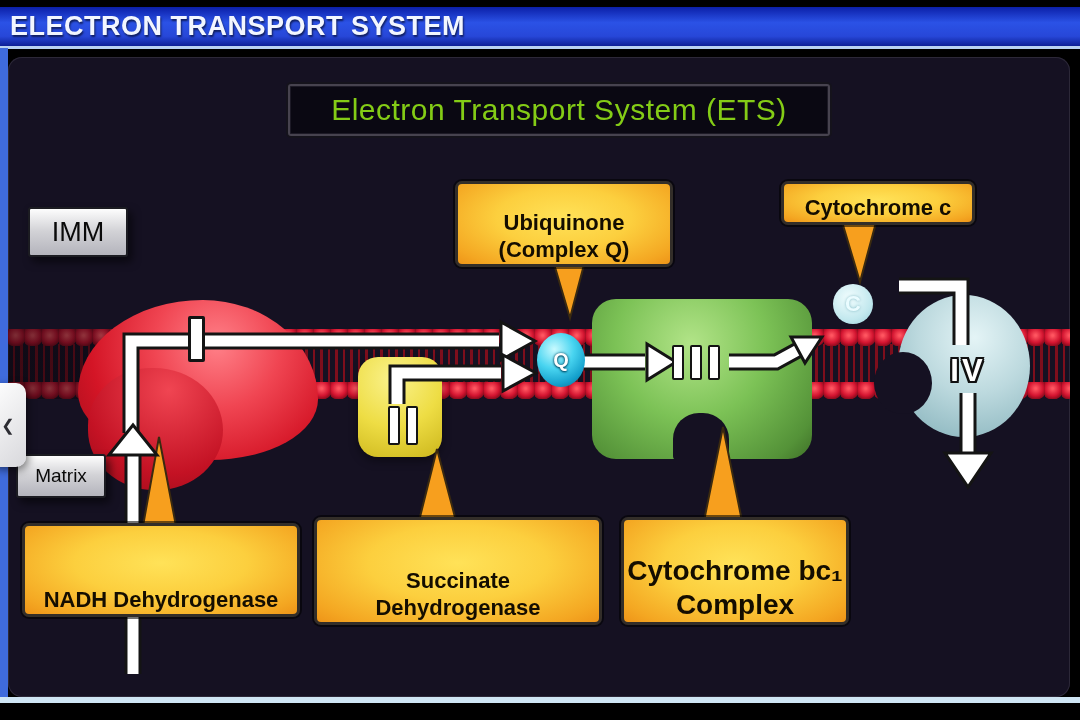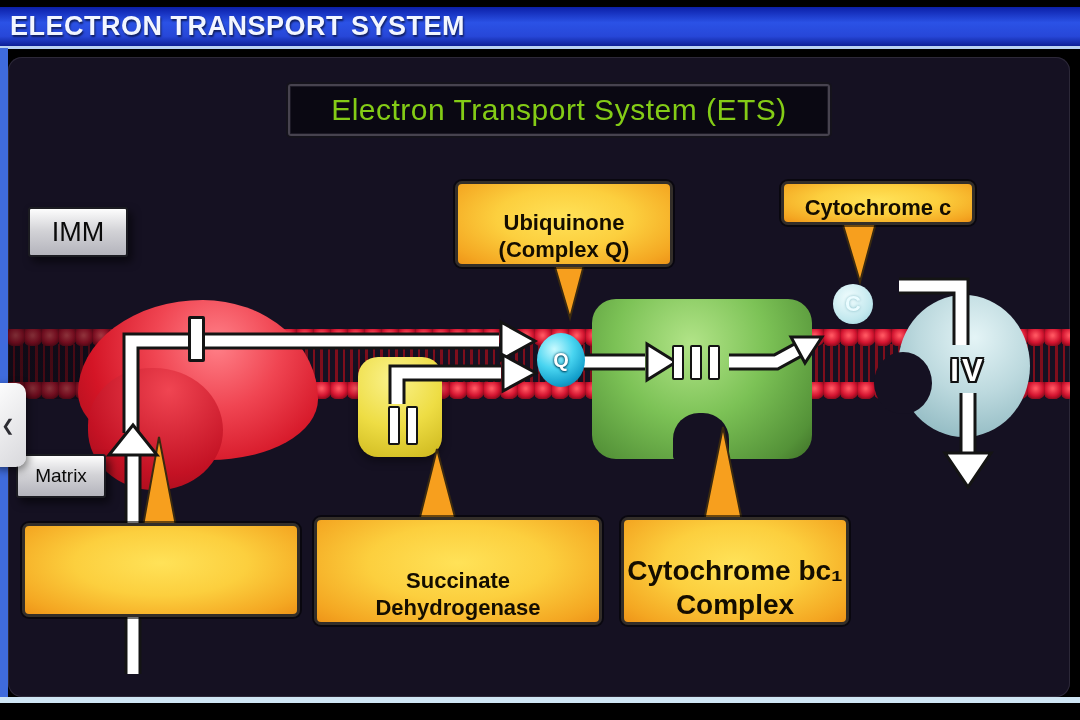--- a/index.html
+++ b/index.html
@@ -200,20 +200,21 @@
   <div class="metal matrix">Matrix</div>
 
   <div class="callout co-ubiquinone">
     <span>Ubiquinone</span>
     <span>(Complex Q)</span>
   </div>
   <div class="callout co-cytc">
     <span>Cytochrome c</span>
   </div>
   <div class="callout co-nadh">
+    <span>NADH Dehydrogenase</span>
   </div>
   <div class="callout co-succinate">
     <span>Succinate</span>
     <span>Dehydrogenase</span>
   </div>
   <div class="callout co-bc1">
     <span>Cytochrome bc₁</span>
     <span>Complex</span>
   </div>
 

